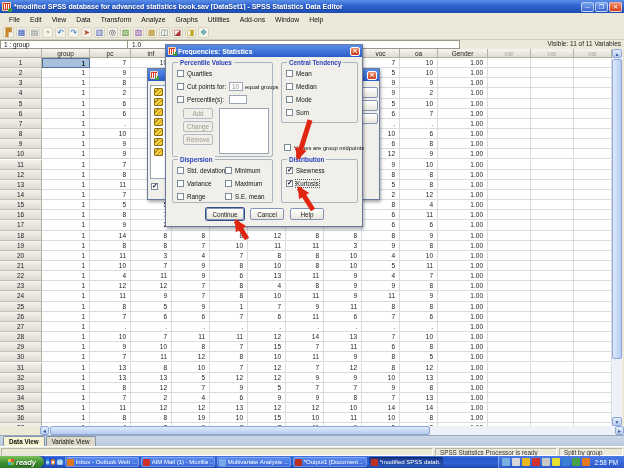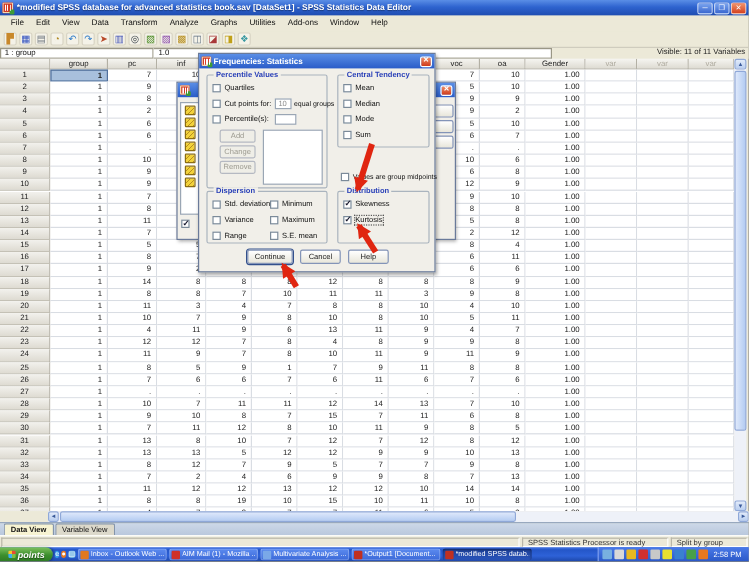--- a/index.html
+++ b/index.html
@@ -886,21 +886,21 @@
 
   <div id="statusbar" class="abs">
     <span class="sp" style="flex:1;"></span>
     <span class="sp" style="width:122px;">SPSS Statistics Processor is ready</span>
     <span class="sp" style="width:64px;">Split by group</span>
   </div>
 
   <div id="taskbar" class="abs" style="z-index:30;">
     <div id="startbtn">
       <span class="flag"></span>
-      <span>points</span>
+      <span>ready</span>
     </div>
     <span id="qlzone"><span class="ql" style="background: rgb(56, 160, 232);">e</span><span class="ql" style="background: rgb(232, 120, 32);">●</span><span class="ql" style="background: rgb(104, 176, 224);">▤</span></span>
     <span id="tkzone" style="display:flex;align-items:center;flex:1;overflow:hidden;">
         <span class="tkb">
           <span class="tkico" style="background: rgb(224, 120, 32);"></span>
           <span class="lbl">Inbox - Outlook Web ...</span>
         </span>
         <span class="tkb">
           <span class="tkico" style="background: rgb(208, 48, 40);"></span>
           <span class="lbl">AIM Mail (1) - Mozilla ...</span>

